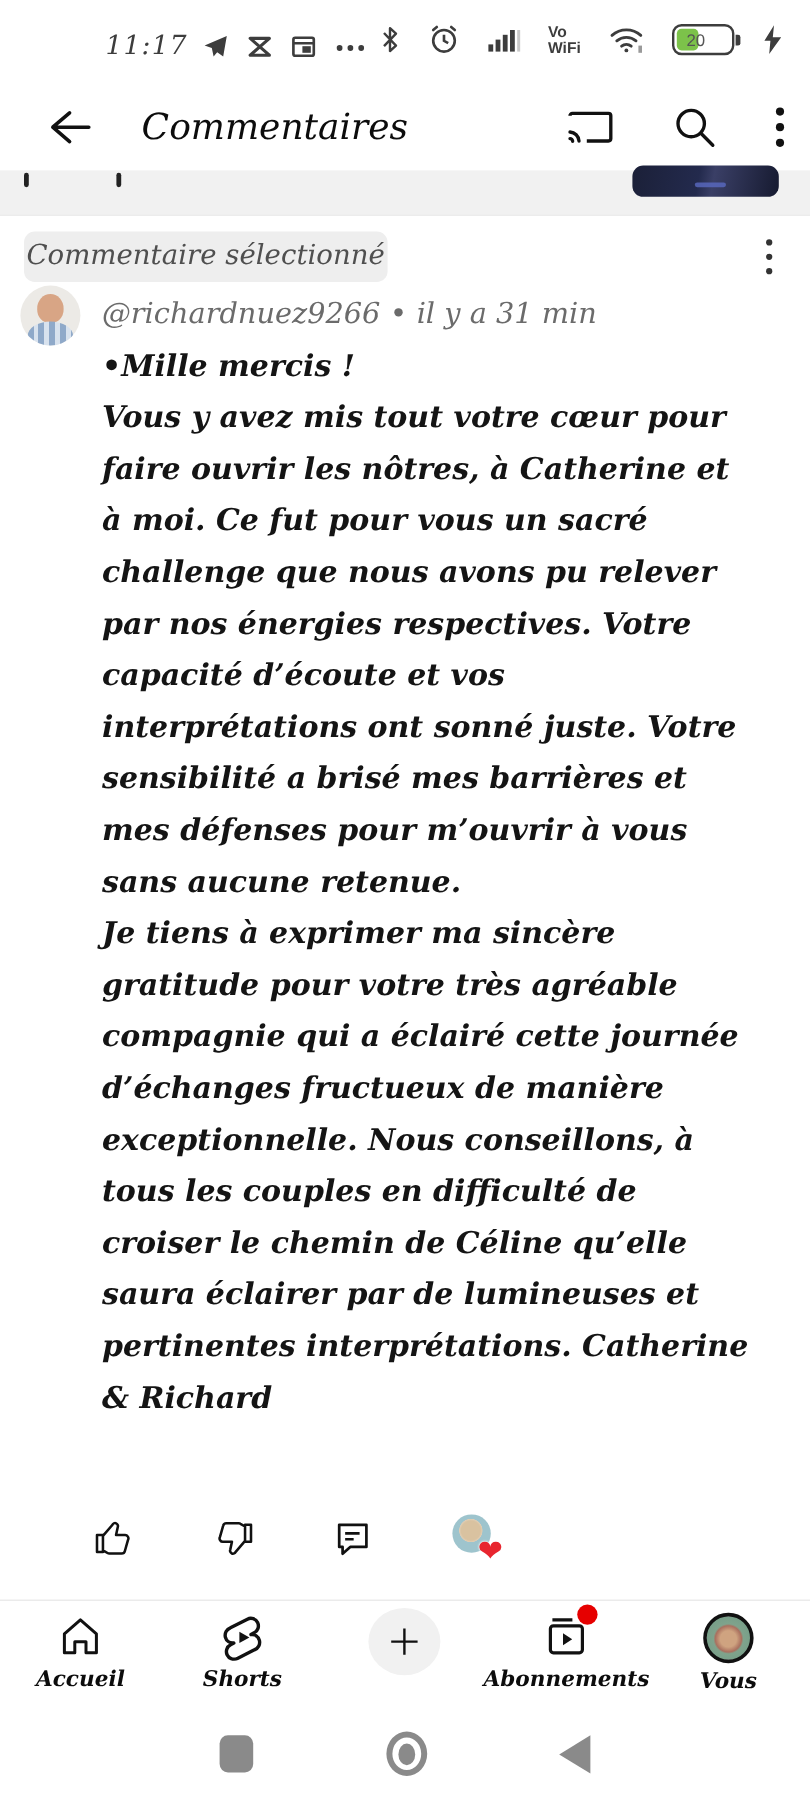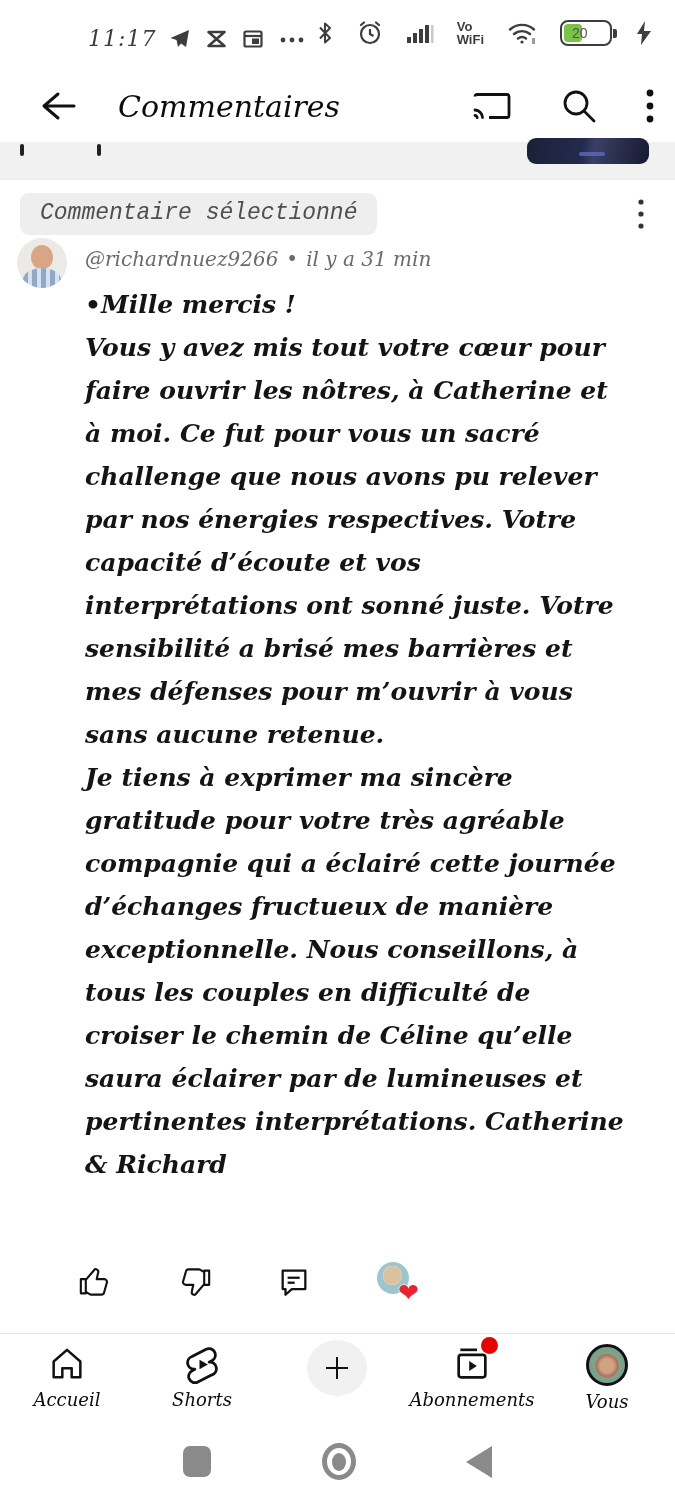--- a/index.html
+++ b/index.html
@@ -30,42 +30,42 @@
   
   .video-strip { position:absolute; top:142px; left:0; width:675px; height:38px; background:#f1f1f1; border-bottom:1px solid #ececec; }
   .strip-mark { position:absolute; top:2px; width:4px; height:12px; background:#222; border-radius:2px; }
   .strip-thumb { position:absolute; right:26px; top:-4px; width:122px; height:26px; border-radius:9px;
     background:linear-gradient(100deg,#1b2038 0%, #232a4d 45%, #3a3f66 55%, #161a30 100%); }
   .strip-thumb .glint{ position:absolute; left:52px; top:14px; width:26px; height:4px; border-radius:2px; background:#5a6ac2; opacity:.8;}
 
   
   .sheet { position:absolute; top:181px; left:0; width:675px; height:1154px; background:#fff; }
   .selected-badge { position:absolute; top:12px; left:20px; background:#eeeeee; color:#4f4f4f;
-    font-size:23px; padding:7px 20px 9px; border-radius:9px;font-family:Liberation Mono, monospace; }
+    font-size:23px; padding:7px 2px 9px; border-radius:9px; }
   .badge-kebab { position:absolute; top:16px; right:30px; }
   .avatar { position:absolute; top:57px; left:17px; width:50px; height:50px; border-radius:50%; overflow:hidden; background:#eceae6; }
   .avatar .head { position:absolute; left:14px; top:7px; width:22px; height:24px; border-radius:50% 50% 45% 45%; background:#d8a585; }
   .avatar .shirt { position:absolute; left:6px; top:30px; width:38px; height:24px; border-radius:50% 50% 0 0;
      background:repeating-linear-gradient(90deg,#8fa9c9 0 5px,#d8e2ee 5px 9px); }
-  .author-row { position:absolute; top:66px; left:85px; font-size:20px; color:#6b6b6b; }
+  .author-row { position:absolute; top:66px; left:85px; font-size:24px; color:#6b6b6b; }
   .author-row .dot { margin:0 8px; color:#6b6b6b; }
   .comment-body { position:absolute; top:102px; left:85px; width:540px; font-size:25px; line-height:43px; color:#141414;font-weight:bold; }
   .comment-body p { margin:0; }
 
   
   .actions { position:absolute; top:1262px; left:77px; display:flex; align-items:center; gap:64px; }
   .heart-wrap { position:relative; width:40px; height:40px; }
   .heart-avatar { position:absolute; left:2px; top:0; width:32px; height:32px; border-radius:50%;
     background:radial-gradient(circle at 48% 42%, #d9c2a0 0 32%, #e0cdb4 38%, #9ec4cd 40%); }
   .heart-glyph { position:absolute; right:-4px; bottom:-3px; font-size:25px; line-height:25px; font-style:normal;
     text-shadow:0 0 2px #fff, 0 0 2px #fff; }
 
   
   .bottom-nav { position:absolute; top:1333px; left:0; width:675px; height:97px; background:#fff; border-top:1px solid #e7e7e7; }
-  .nav-item { position:absolute; top:10px; width:120px; display:flex; flex-direction:column; align-items:center; gap:5px; }
+  .nav-item { position:absolute; top:10px; width:120px; display:flex; flex-direction:column; align-items:center; gap:5px;font-weight:bold; }
   .nav-label { font-size:18px; color:#0c0c0c; }
   .plus-btn { width:60px; height:56px; border-radius:50%; background:#f1f1f1; display:flex; align-items:center; justify-content:center; }
   .sub-wrap { position:relative; }
   .red-dot { position:absolute; right:-6px; top:-7px; width:17px; height:17px; border-radius:50%; }
   .vous-avatar { width:42px; height:42px; border-radius:50%; border:3px solid #111; overflow:hidden;
     background:radial-gradient(circle at 50% 52%, #cfa380 0 26%, #a9705f 42%, #7fa38c 48%, #6f9a85 100%); }
 
   
   .android-nav { position:absolute; top:1430px; left:0; width:675px; height:70px; background:#fff; }
   .an-square { position:absolute; left:183px; top:16px; width:28px; height:31px; border-radius:7px; background:#8a8a8a; }

